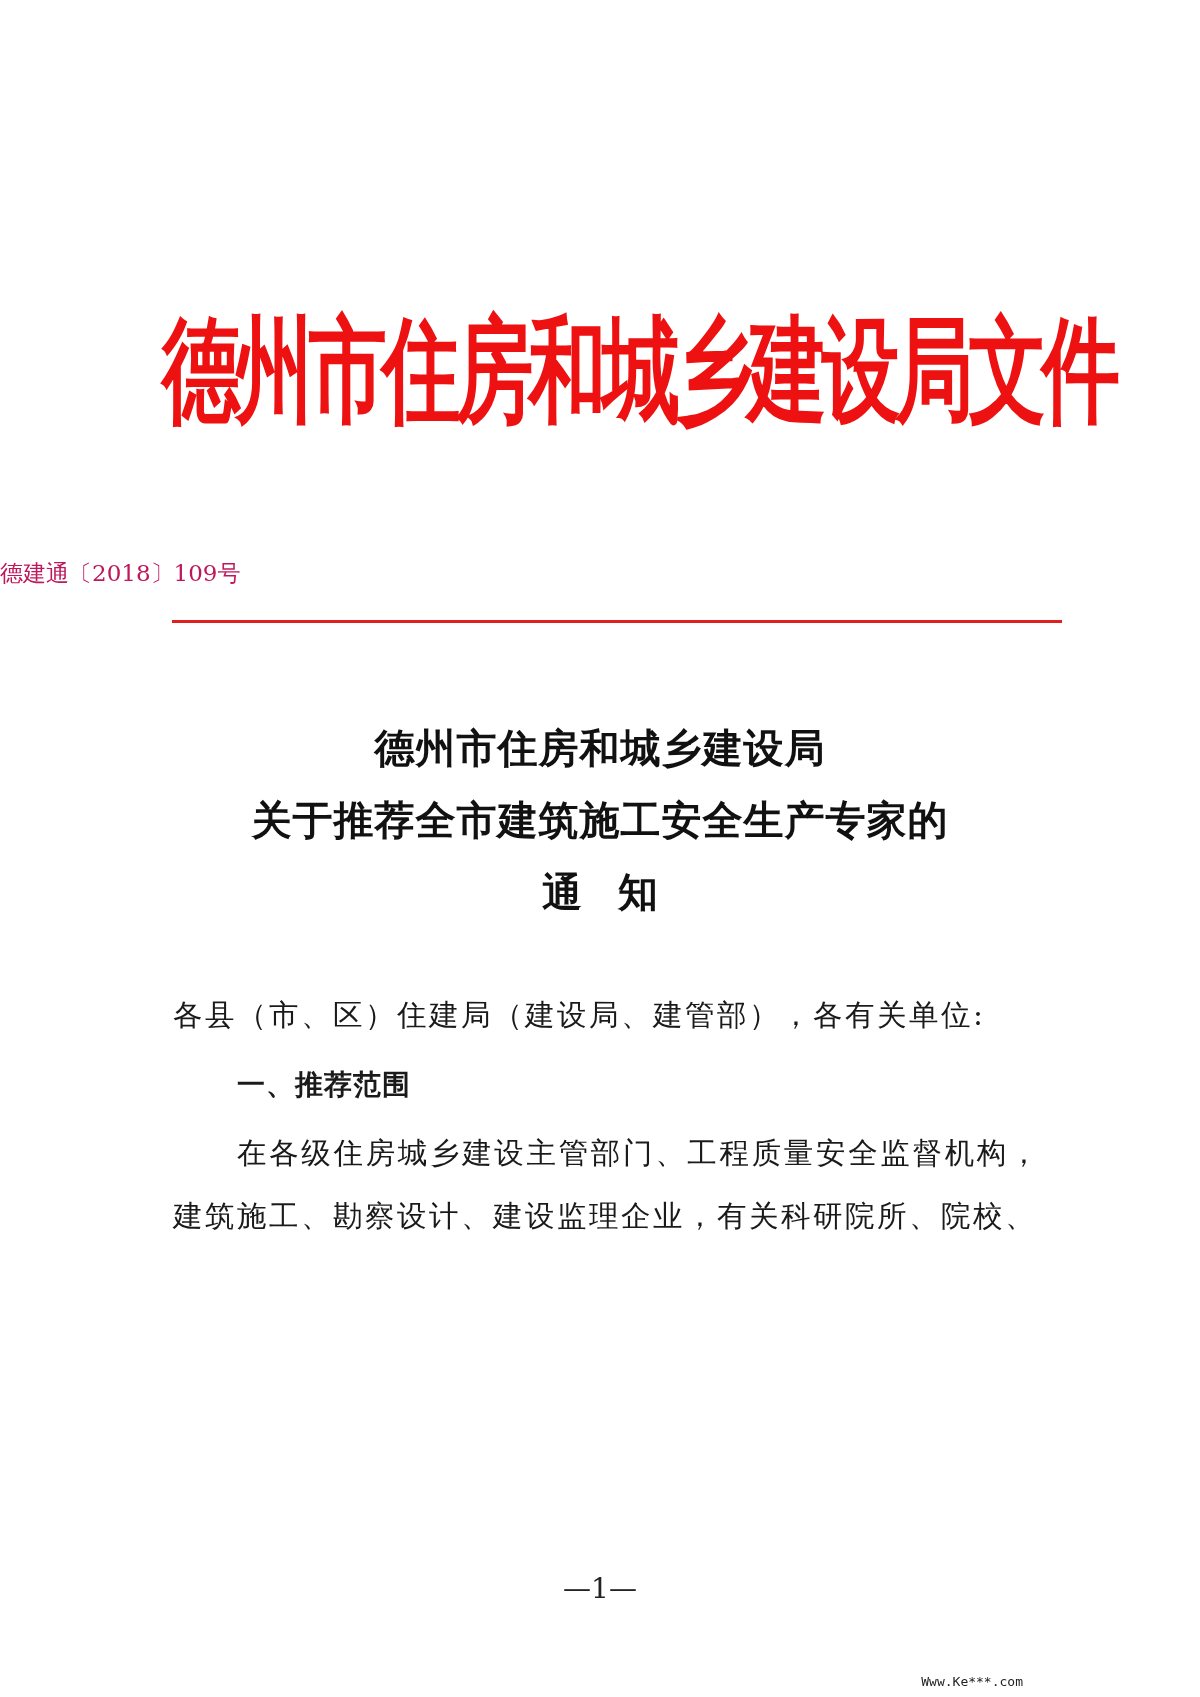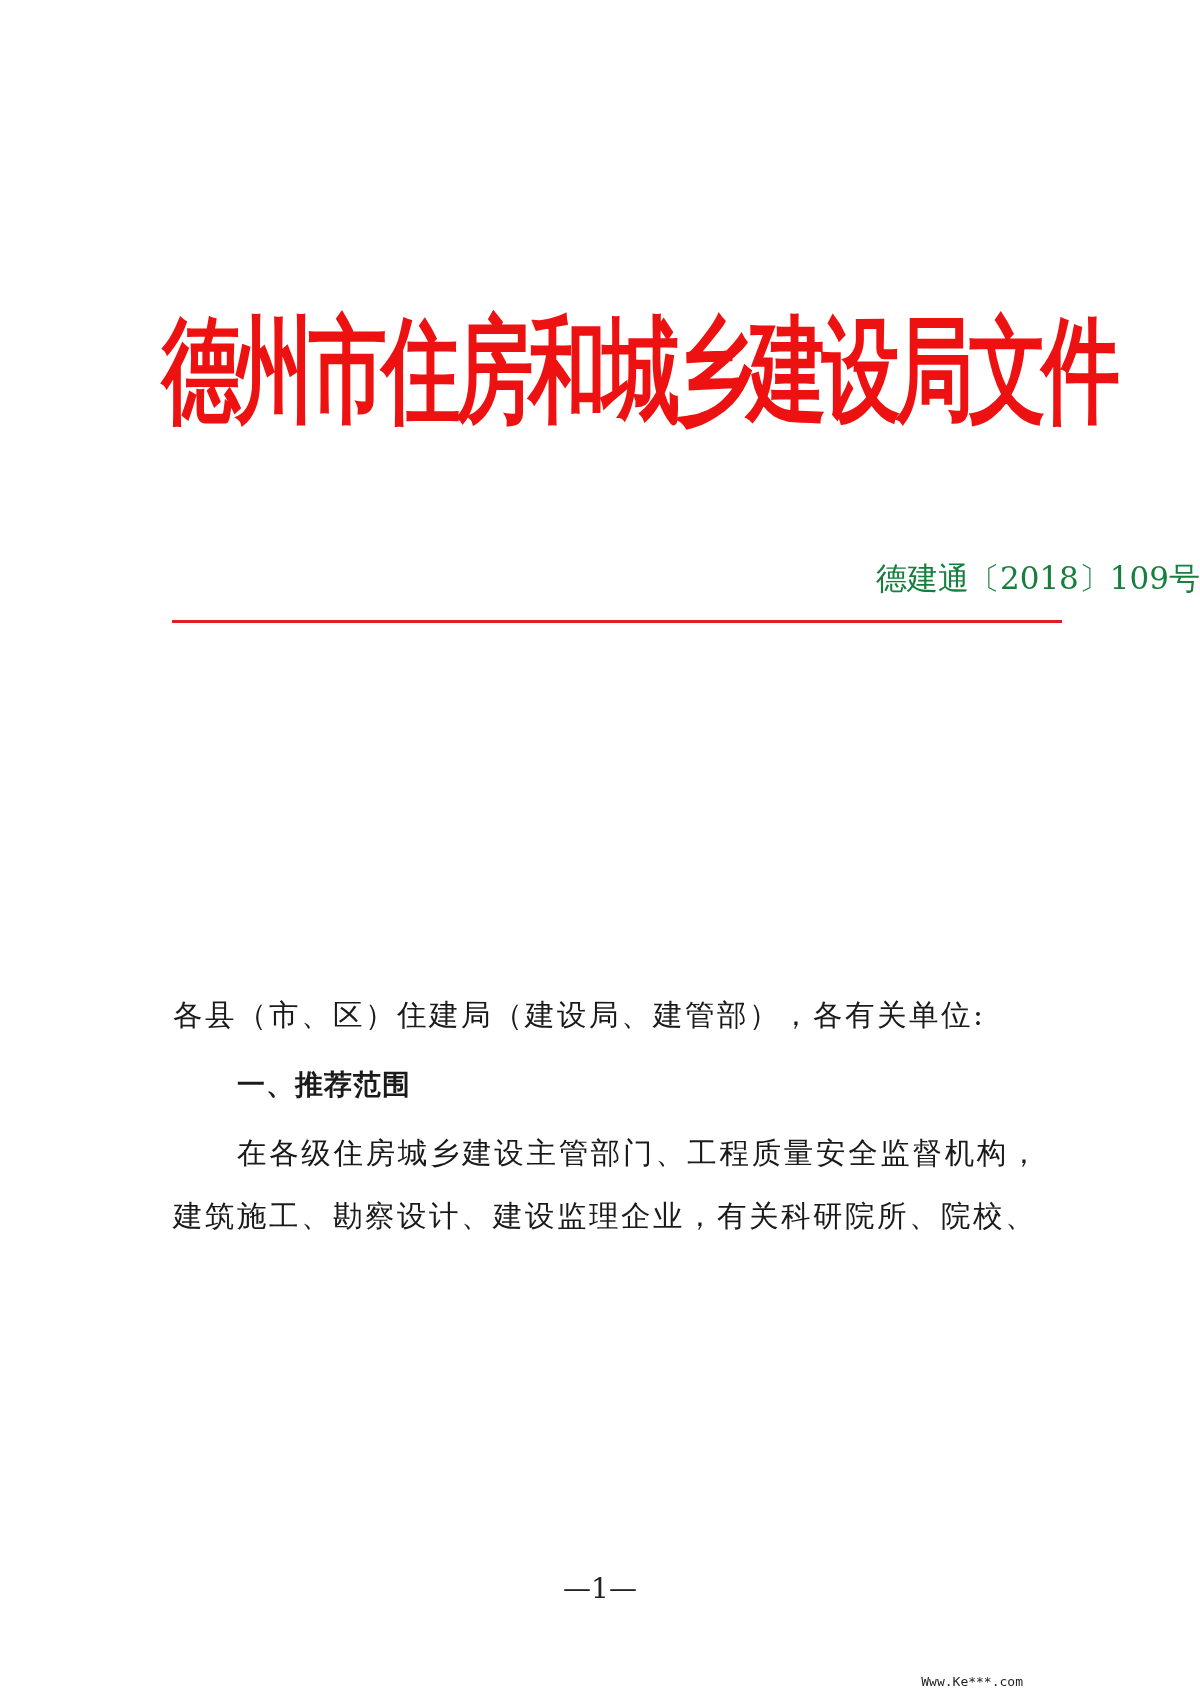--- a/index.html
+++ b/index.html
@@ -40,23 +40,23 @@
       transform-origin: left center;
       width: 1140px;
       letter-spacing: -6px;
       white-space: nowrap;
     }
     .doc-number {
       position: absolute;
       left: 0;
       width: 1200px;
       top: 558px;
-      text-align: right;
-      font-size: 31px;
-      color: #15803d;
+      text-align: left;
+      font-size: 23px;
+      color: #be185d;
       font-family: "DejaVu Serif", "Liberation Serif", serif;
     }
     .red-rule {
       position: absolute;
       left: 172px;
       top: 620px;
       width: 890px;
       height: 3px;
       background: #e02020;
     }
@@ -130,20 +130,25 @@
 <body>
 
 <div class="page">
 
   <div class="red-header">德州市住房和城乡建设局文件</div>
 
   <div class="doc-number">德建通〔2018〕109号</div>
 
   <div class="red-rule"></div>
 
+  <div class="title-block">
+    <div class="title-line">德州市住房和城乡建设局</div>
+    <div class="title-line">关于推荐全市建筑施工安全生产专家的</div>
+    <div class="title-line notice">通知</div>
+  </div>
 
   <div class="body-text">
     <p>各县（市、区）住建局（建设局、建管部），各有关单位:</p>
     <p class="section-heading">一、推荐范围</p>
     <p class="indent">在各级住房城乡建设主管部门、工程质量安全监督机构，建筑施工、勘察设计、建设监理企业，有关科研院所、院校、</p>
   </div>
 
   <div class="page-number">—1—</div>
 
   <div class="watermark">Www.Ke***.com</div>

